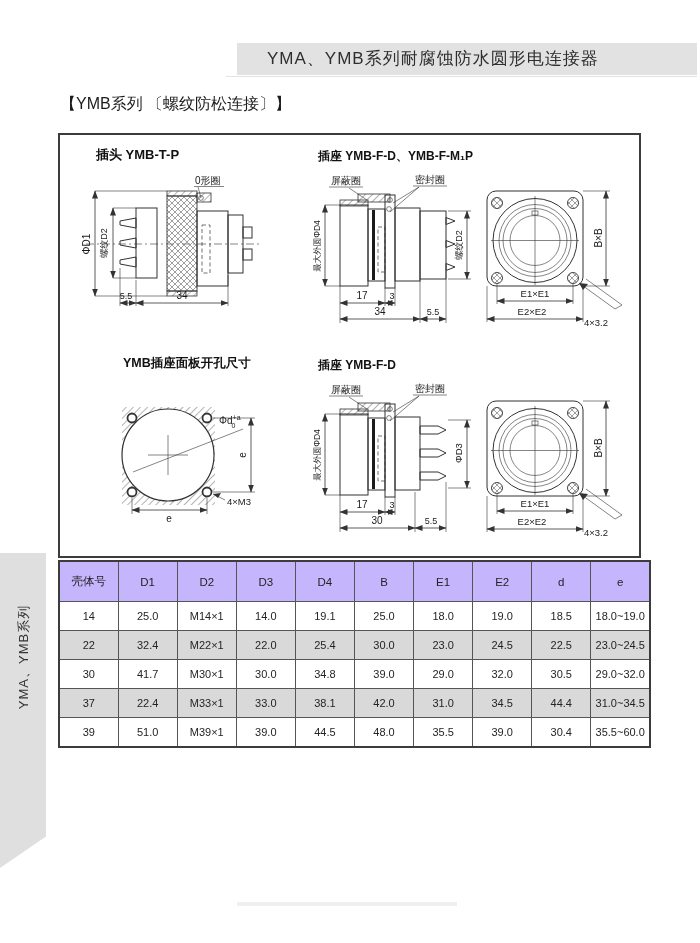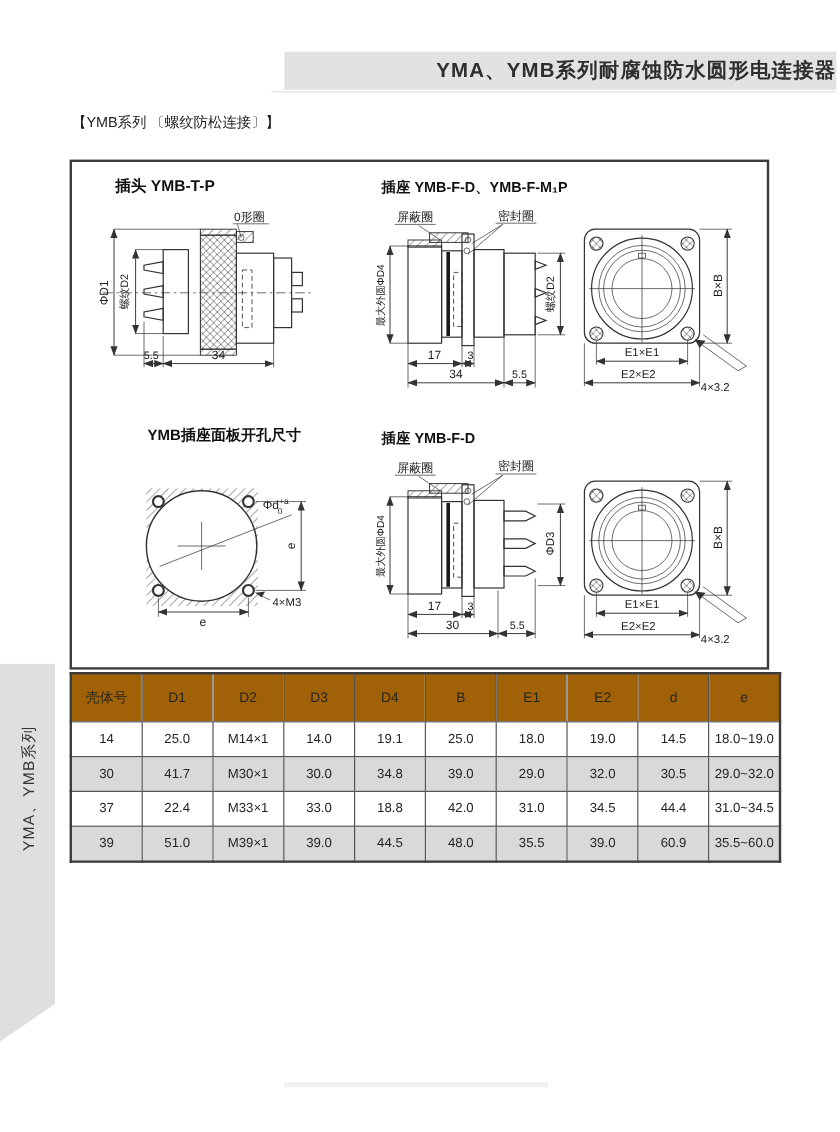--- a/index.html
+++ b/index.html
@@ -2,24 +2,24 @@
 <html><head>
 <meta charset="utf-8">
 <style>
   html,body{margin:0;padding:0;background:#fff;}
   body{width:700px;height:943px;position:relative;overflow:hidden;
        font-family:"Liberation Sans","DejaVu Sans",sans-serif;color:#222;}
 
   .title-bar{position:absolute;left:237px;top:43px;width:460px;height:32px;
              background:#e2e2e2;}
   .title-bar span{display:block;padding-left:30px;line-height:32px;
-                  font-size:17px;font-weight:bold;color:#2e2e2e;letter-spacing:1px;text-align:right;}
+                  font-size:17px;font-weight:normal;color:#2e2e2e;letter-spacing:1px;}
   .title-underline{position:absolute;left:226px;top:76px;width:471px;height:1px;background:#e3e3e3;}
 
-  .section-label{position:absolute;left:60px;top:94px;font-size:12px;color:#1c1c1c;text-align:right;}
+  .section-label{position:absolute;left:60px;top:94px;font-size:16px;color:#1c1c1c;text-align:right;}
 
   .diagram-box{position:absolute;left:58px;top:133px;width:583px;height:425px;
                border:2px solid #3c3c3c;background:#fff;box-sizing:border-box;}
 
   .diag{position:absolute;}
 
   
   .ln{stroke:#333;stroke-width:1;fill:none;}
   .thin{stroke:#333;stroke-width:0.6;fill:none;}
   .ext{stroke:#333;stroke-width:0.6;fill:none;}
@@ -41,21 +41,21 @@
   .sidebar-tab{position:absolute;left:0;top:553px;width:46px;height:315px;background:#dfdfdf;
                clip-path:polygon(0 0,100% 0,100% 90%,0 100%);}
   .sidebar-text{position:absolute;top:648px;left:-32px;width:112px;text-align:center;
                 transform:rotate(-90deg);font-size:13px;color:#333;letter-spacing:1px;white-space:nowrap;}
 
   
   .dim-table{position:absolute;left:58px;top:560px;border-collapse:collapse;table-layout:fixed;
              width:593px;font-size:11px;color:#242424;border:2px solid #3c3c3c;}
   .dim-table th,.dim-table td{border:1px solid #555;text-align:center;padding:0;
                               overflow:hidden;white-space:nowrap;}
-  .dim-table th{height:39px;background:#a16207;font-weight:normal;font-size:11.5px;}
+  .dim-table th{height:39px;background:#c4b5fd;font-weight:normal;font-size:11.5px;}
   .dim-table td{height:28px;background:#fff;}
   .dim-table tbody tr:nth-child(even) td{background:#d9d9d9;}
 
   .footer-divider{position:absolute;left:237px;top:902px;width:220px;height:4px;background:#efefef;}
 </style>
 </head>
 <body>
 
 <svg width="0" height="0" style="position:absolute">
   <defs>
@@ -342,55 +342,67 @@
   <tbody>
     <tr>
         <td>14</td>
         <td>25.0</td>
         <td>M14×1</td>
         <td>14.0</td>
         <td>19.1</td>
         <td>25.0</td>
         <td>18.0</td>
         <td>19.0</td>
-        <td>14.5</td>
+        <td>18.5</td>
         <td>18.0~19.0</td>
+      </tr>
+    <tr>
+        <td>22</td>
+        <td>32.4</td>
+        <td>M22×1</td>
+        <td>22.0</td>
+        <td>25.4</td>
+        <td>30.0</td>
+        <td>23.0</td>
+        <td>24.5</td>
+        <td>22.5</td>
+        <td>23.0~24.5</td>
       </tr>
     <tr>
         <td>30</td>
         <td>41.7</td>
         <td>M30×1</td>
         <td>30.0</td>
         <td>34.8</td>
         <td>39.0</td>
         <td>29.0</td>
         <td>32.0</td>
         <td>30.5</td>
         <td>29.0~32.0</td>
       </tr>
     <tr>
         <td>37</td>
         <td>22.4</td>
         <td>M33×1</td>
         <td>33.0</td>
-        <td>18.8</td>
+        <td>38.1</td>
         <td>42.0</td>
         <td>31.0</td>
         <td>34.5</td>
         <td>44.4</td>
         <td>31.0~34.5</td>
       </tr>
     <tr>
         <td>39</td>
         <td>51.0</td>
         <td>M39×1</td>
         <td>39.0</td>
         <td>44.5</td>
         <td>48.0</td>
         <td>35.5</td>
         <td>39.0</td>
-        <td>60.9</td>
+        <td>30.4</td>
         <td>35.5~60.0</td>
       </tr>
   </tbody>
 </table>
 
 <div class="footer-divider"></div>
 
 </body></html>

